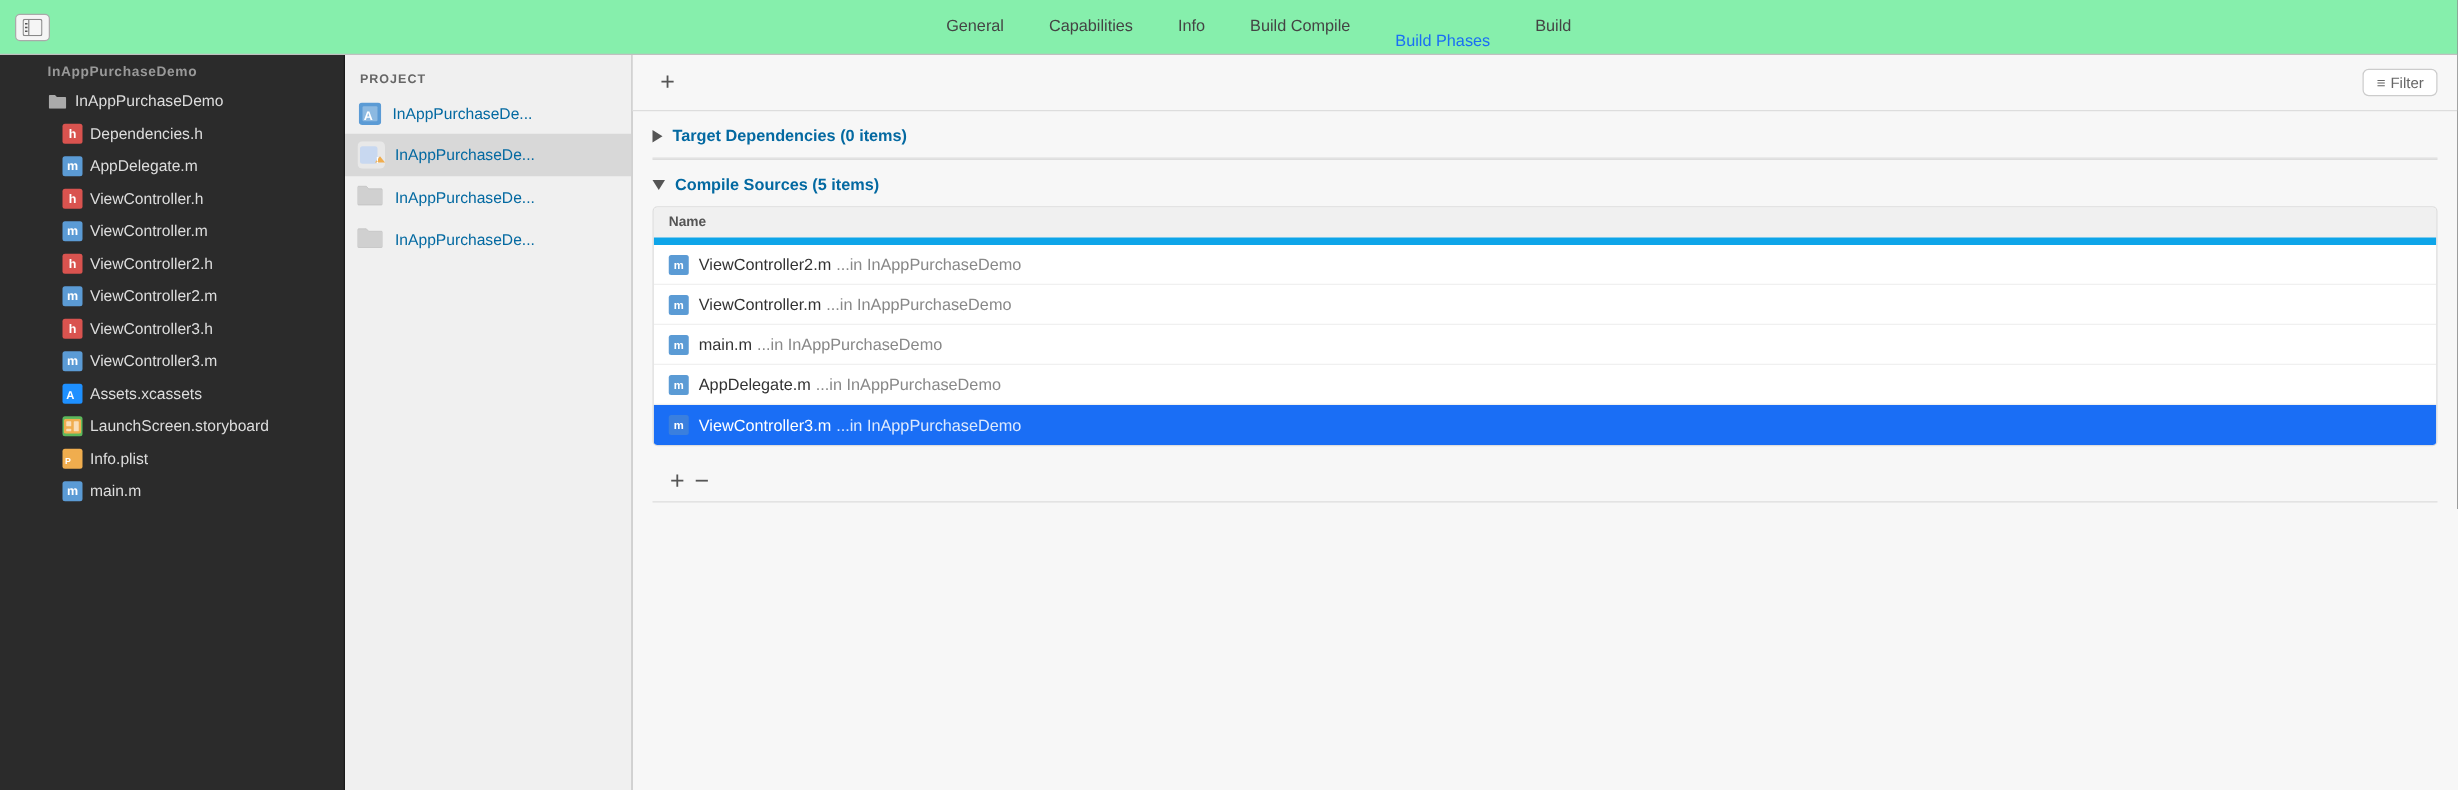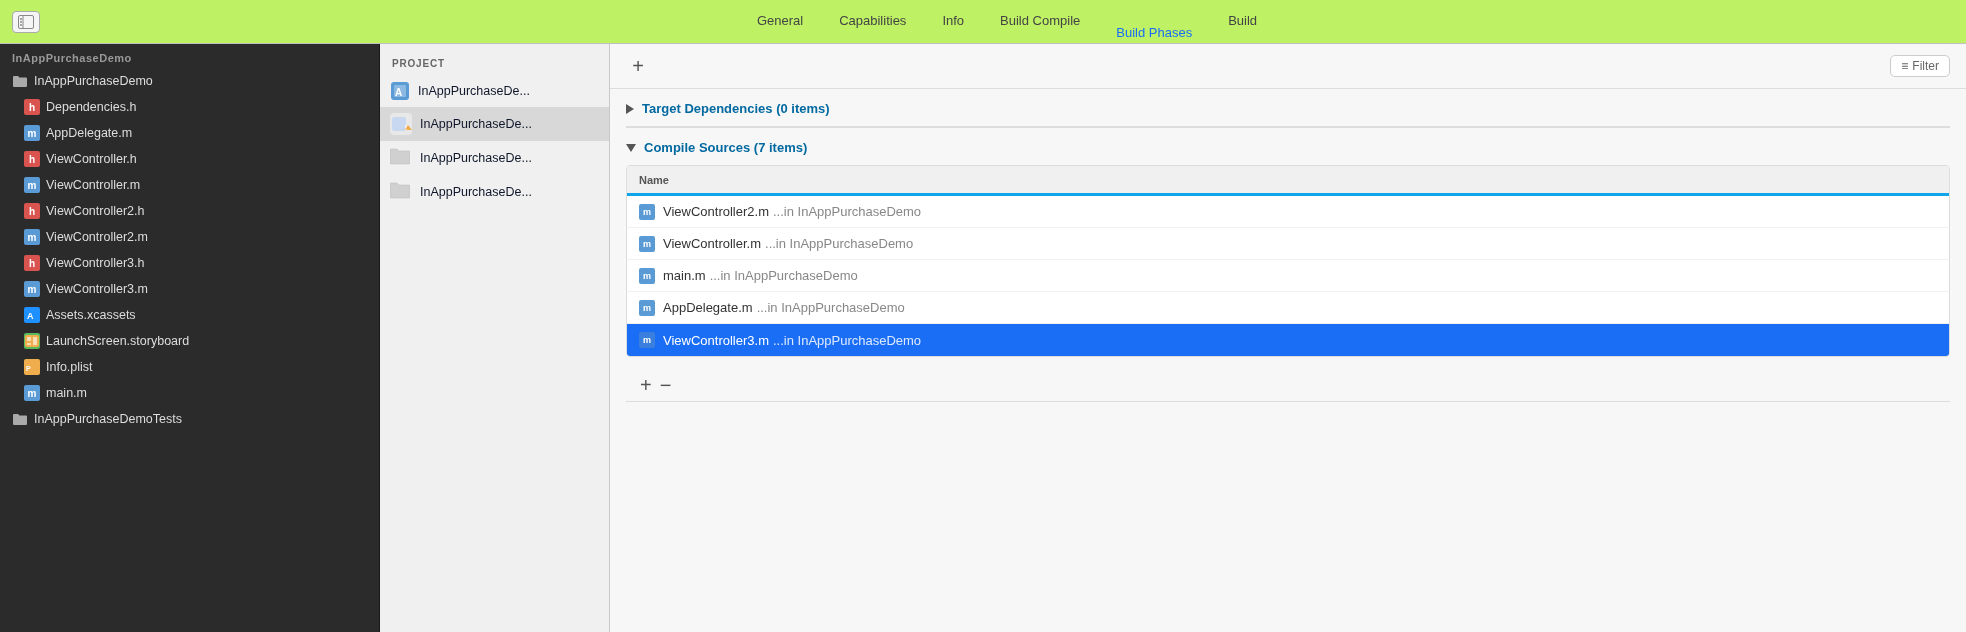--- a/index.html
+++ b/index.html
@@ -10,21 +10,21 @@
       display: flex;
       flex-direction: column;
       height: 100vh;
       overflow: hidden;
     }
 
     
     .tab-bar {
       display: flex;
       align-items: center;
-      background: #bef264;
+      background: #86efac;
       border-bottom: 1px solid #c0c0c0;
       height: 44px;
       padding: 0 12px;
       flex-shrink: 0;
     }
     .tab-bar-left {
       display: flex;
       align-items: center;
       margin-right: 20px;
     }
@@ -70,26 +70,27 @@
 
     
     .main-area {
       display: flex;
       flex: 1;
       overflow: hidden;
     }
 
     
     .file-list {
-      width: 380px;
+      width: 276px;
       background: #2b2b2b;
       color: #e0e0e0;
       overflow-y: auto;
       flex-shrink: 0;
       border-right: 1px solid #1a1a1a;
+      padding-left: 26px;
     }
     .file-list-title {
       font-size: 11px;
       font-weight: 600;
       color: #999;
       padding: 8px 12px 4px 12px;
       letter-spacing: 0.5px;
     }
     .file-item {
       display: flex;
@@ -151,21 +152,21 @@
       width: 20px;
       height: 20px;
       margin-right: 8px;
       display: flex;
       align-items: center;
       justify-content: center;
       flex-shrink: 0;
     }
     .project-name {
       font-size: 12.5px;
-      color: #0f172a;
+      color: #0369a1;
       white-space: nowrap;
       overflow: hidden;
       text-overflow: ellipsis;
     }
     .target-item {
       display: flex;
       align-items: center;
       padding: 5px 10px;
       cursor: pointer;
       height: 34px;
@@ -265,21 +266,21 @@
       background: white;
       border: 1px solid #ddd;
       border-radius: 4px;
       margin-bottom: 12px;
       overflow: hidden;
     }
     .table-header-row {
       display: flex;
       align-items: center;
       background: #f0f0f0;
-      border-bottom: 3px solid #0ea5e9;
+      border-bottom: 6px solid #0ea5e9;
       padding: 4px 12px;
       height: 30px;
     }
     .table-col-name {
       font-size: 11px;
       font-weight: 600;
       color: #555;
       flex: 1;
     }
     .table-row {
@@ -442,28 +443,20 @@
             <text x="1" y="10" font-size="7" fill="white">P</text>
           </svg>
       </div>
       <span class="file-name">Info.plist</span>
     </div>
     <div class="file-item" style="padding-left:24px">
       <div class="file-icon icon-m">m</div>
       <span class="file-name">main.m</span>
     </div>
 
-    <div class="file-item">
-      <div class="file-icon icon-folder">
-        <svg width="14" height="12" viewBox="0 0 14 12">
-            <path d="M0 2a1 1 0 011-1h4l1.5 1.5H13a1 1 0 011 1V11a1 1 0 01-1 1H1a1 1 0 01-1-1V2z" fill="#aaa"></path>
-          </svg>
-      </div>
-      <span class="file-name">InAppPurchaseDemoTests</span>
-    </div>
   </div>
 
   <div class="middle-panel">
     <div class="section-label">PROJECT</div>
     <div class="project-item">
       <div class="project-icon">
         <svg width="18" height="18" viewBox="0 0 18 18">
           <rect width="18" height="18" rx="3" fill="#5b9bd5"></rect>
           <rect x="3" y="3" width="12" height="12" rx="1" fill="white" opacity="0.3"></rect>
           <text x="4" y="14" font-size="10" fill="white" font-weight="bold">A</text>
@@ -520,21 +513,21 @@
         <div class="triangle triangle-right"></div>
         <span class="phase-title">Target Dependencies (0 items)</span>
       </div>
     </div>
 
     <hr class="divider-line">
 
     <div class="compile-section">
       <div class="compile-header">
         <div class="triangle triangle-down"></div>
-        <span class="phase-title" style="margin-left:8px">Compile Sources (7 items)</span>
+        <span class="phase-title" style="margin-left:8px">Compile Sources (5 items)</span>
       </div>
 
       <div class="compile-table">
         <div class="table-header-row">
           <span class="table-col-name">Name</span>
         </div>
 
         <div class="table-row">
           <div class="row-icon">m</div>
           <span class="file-label">ViewController2.m</span>

